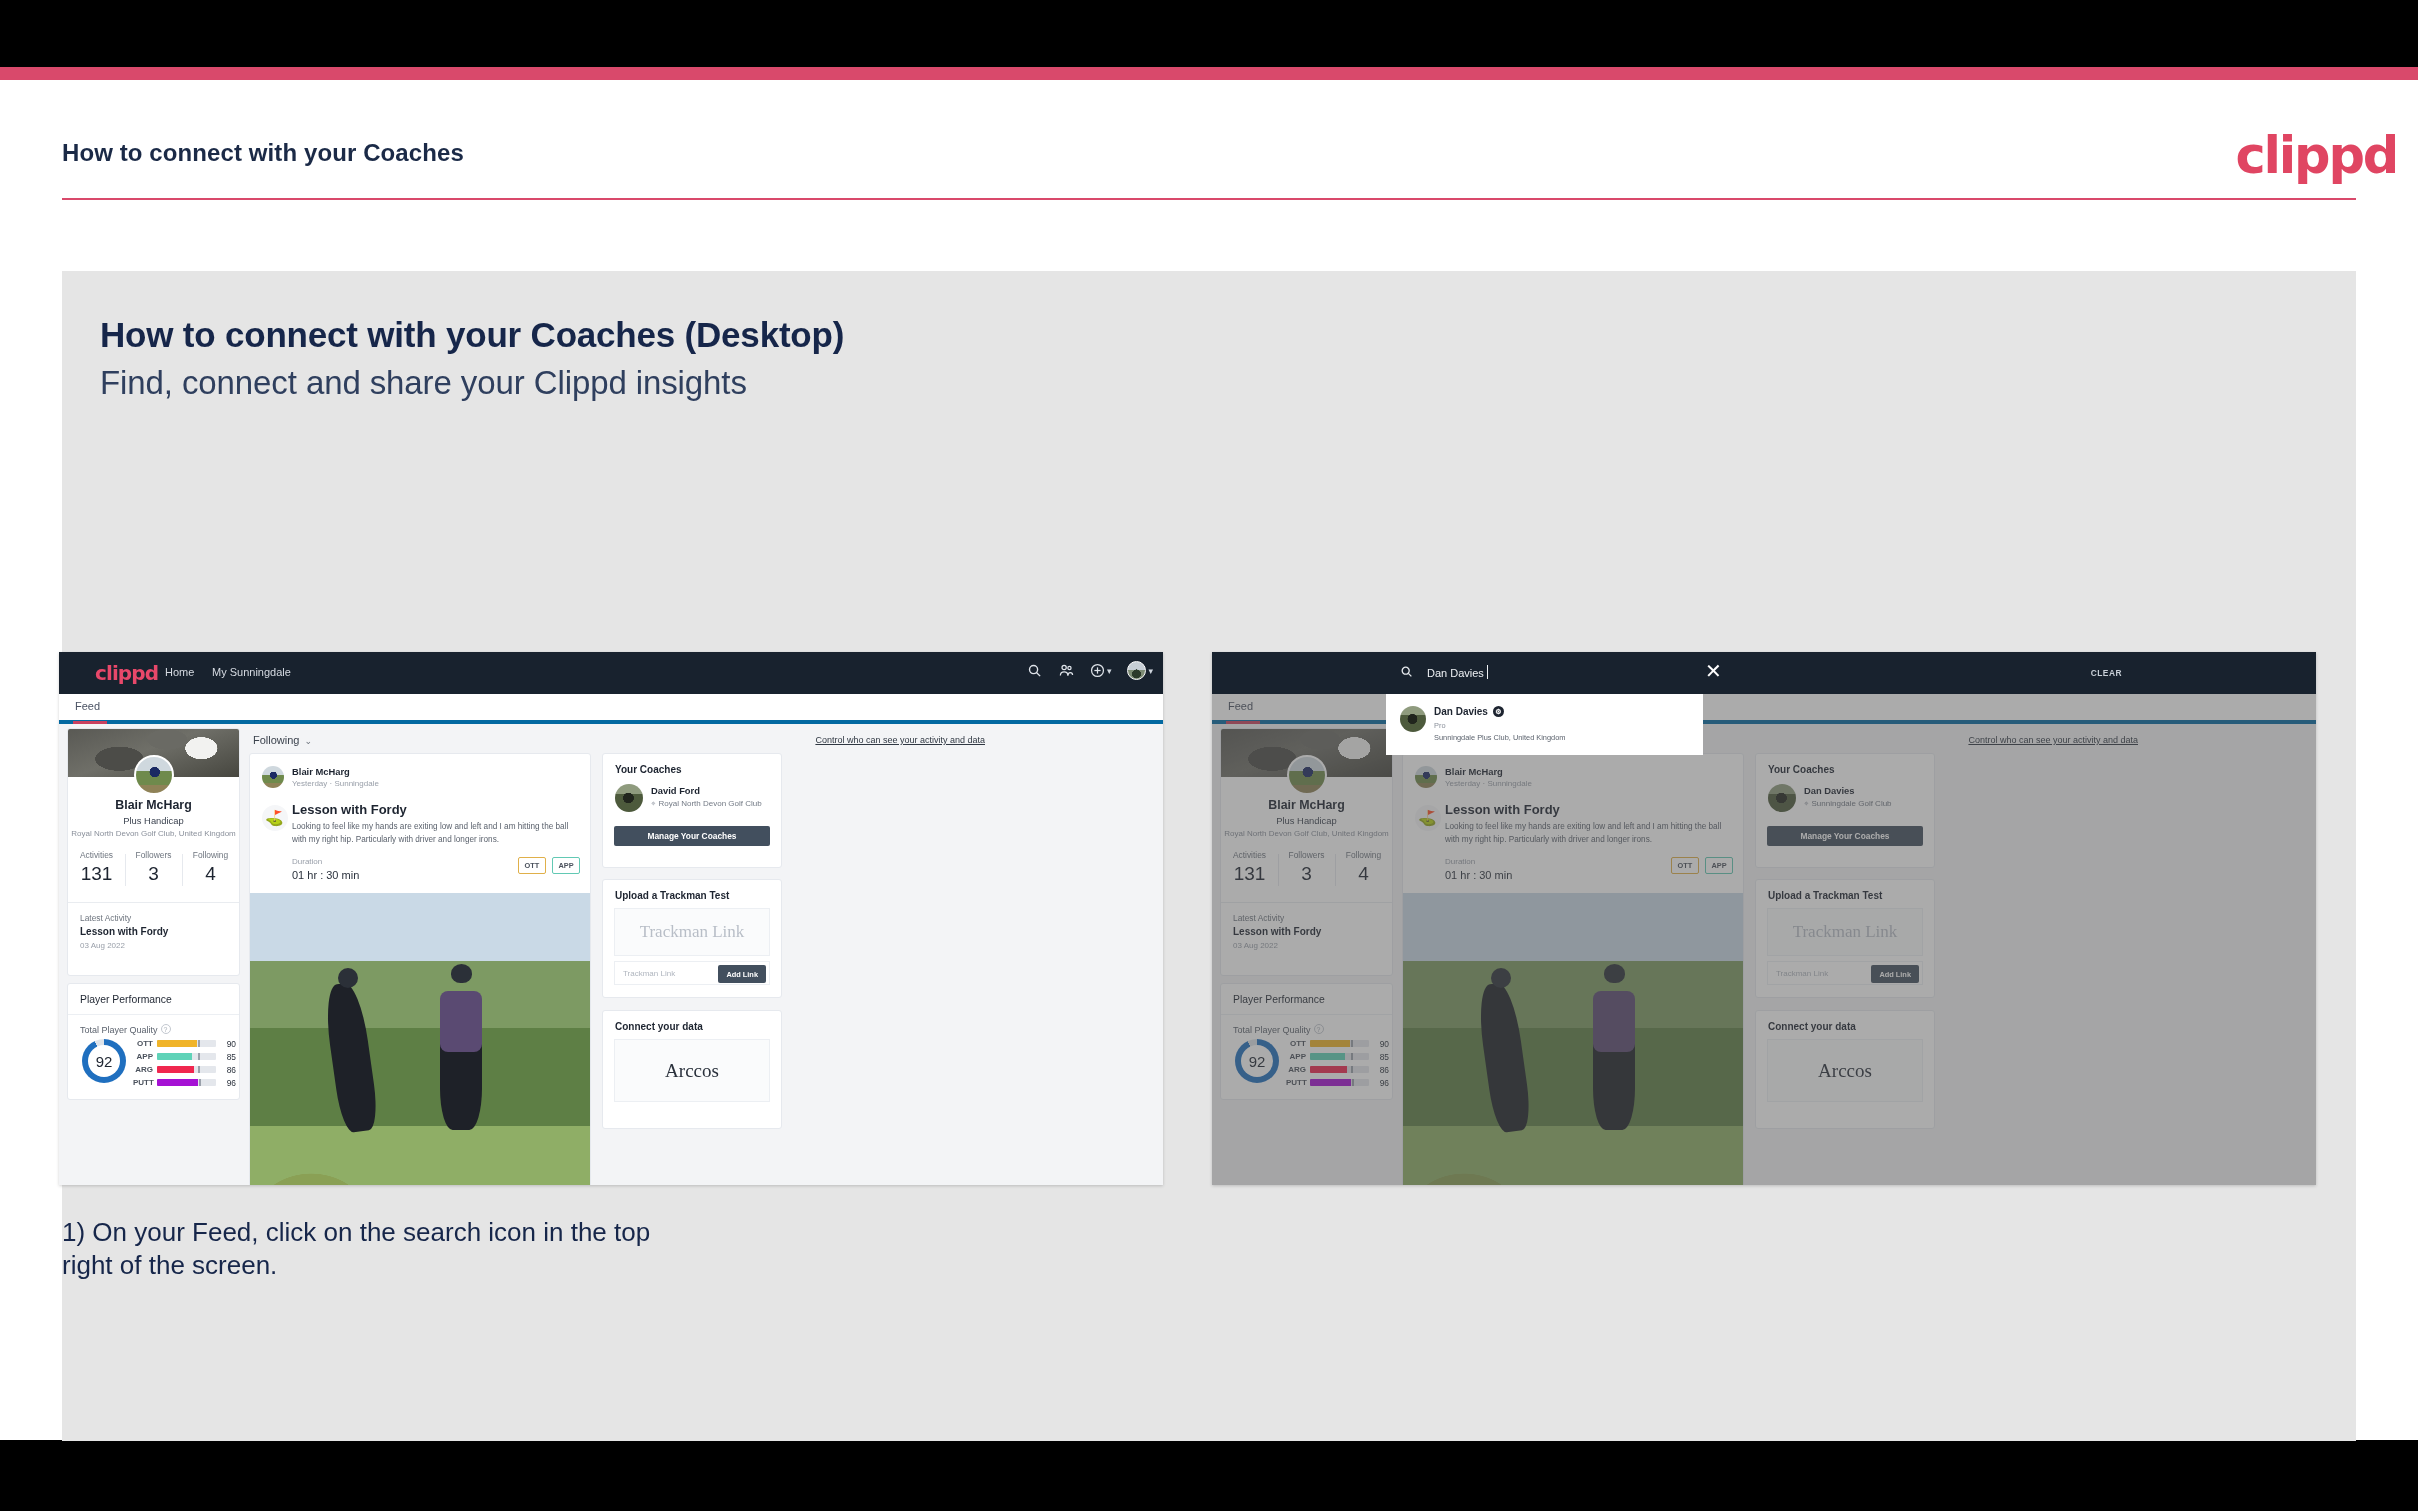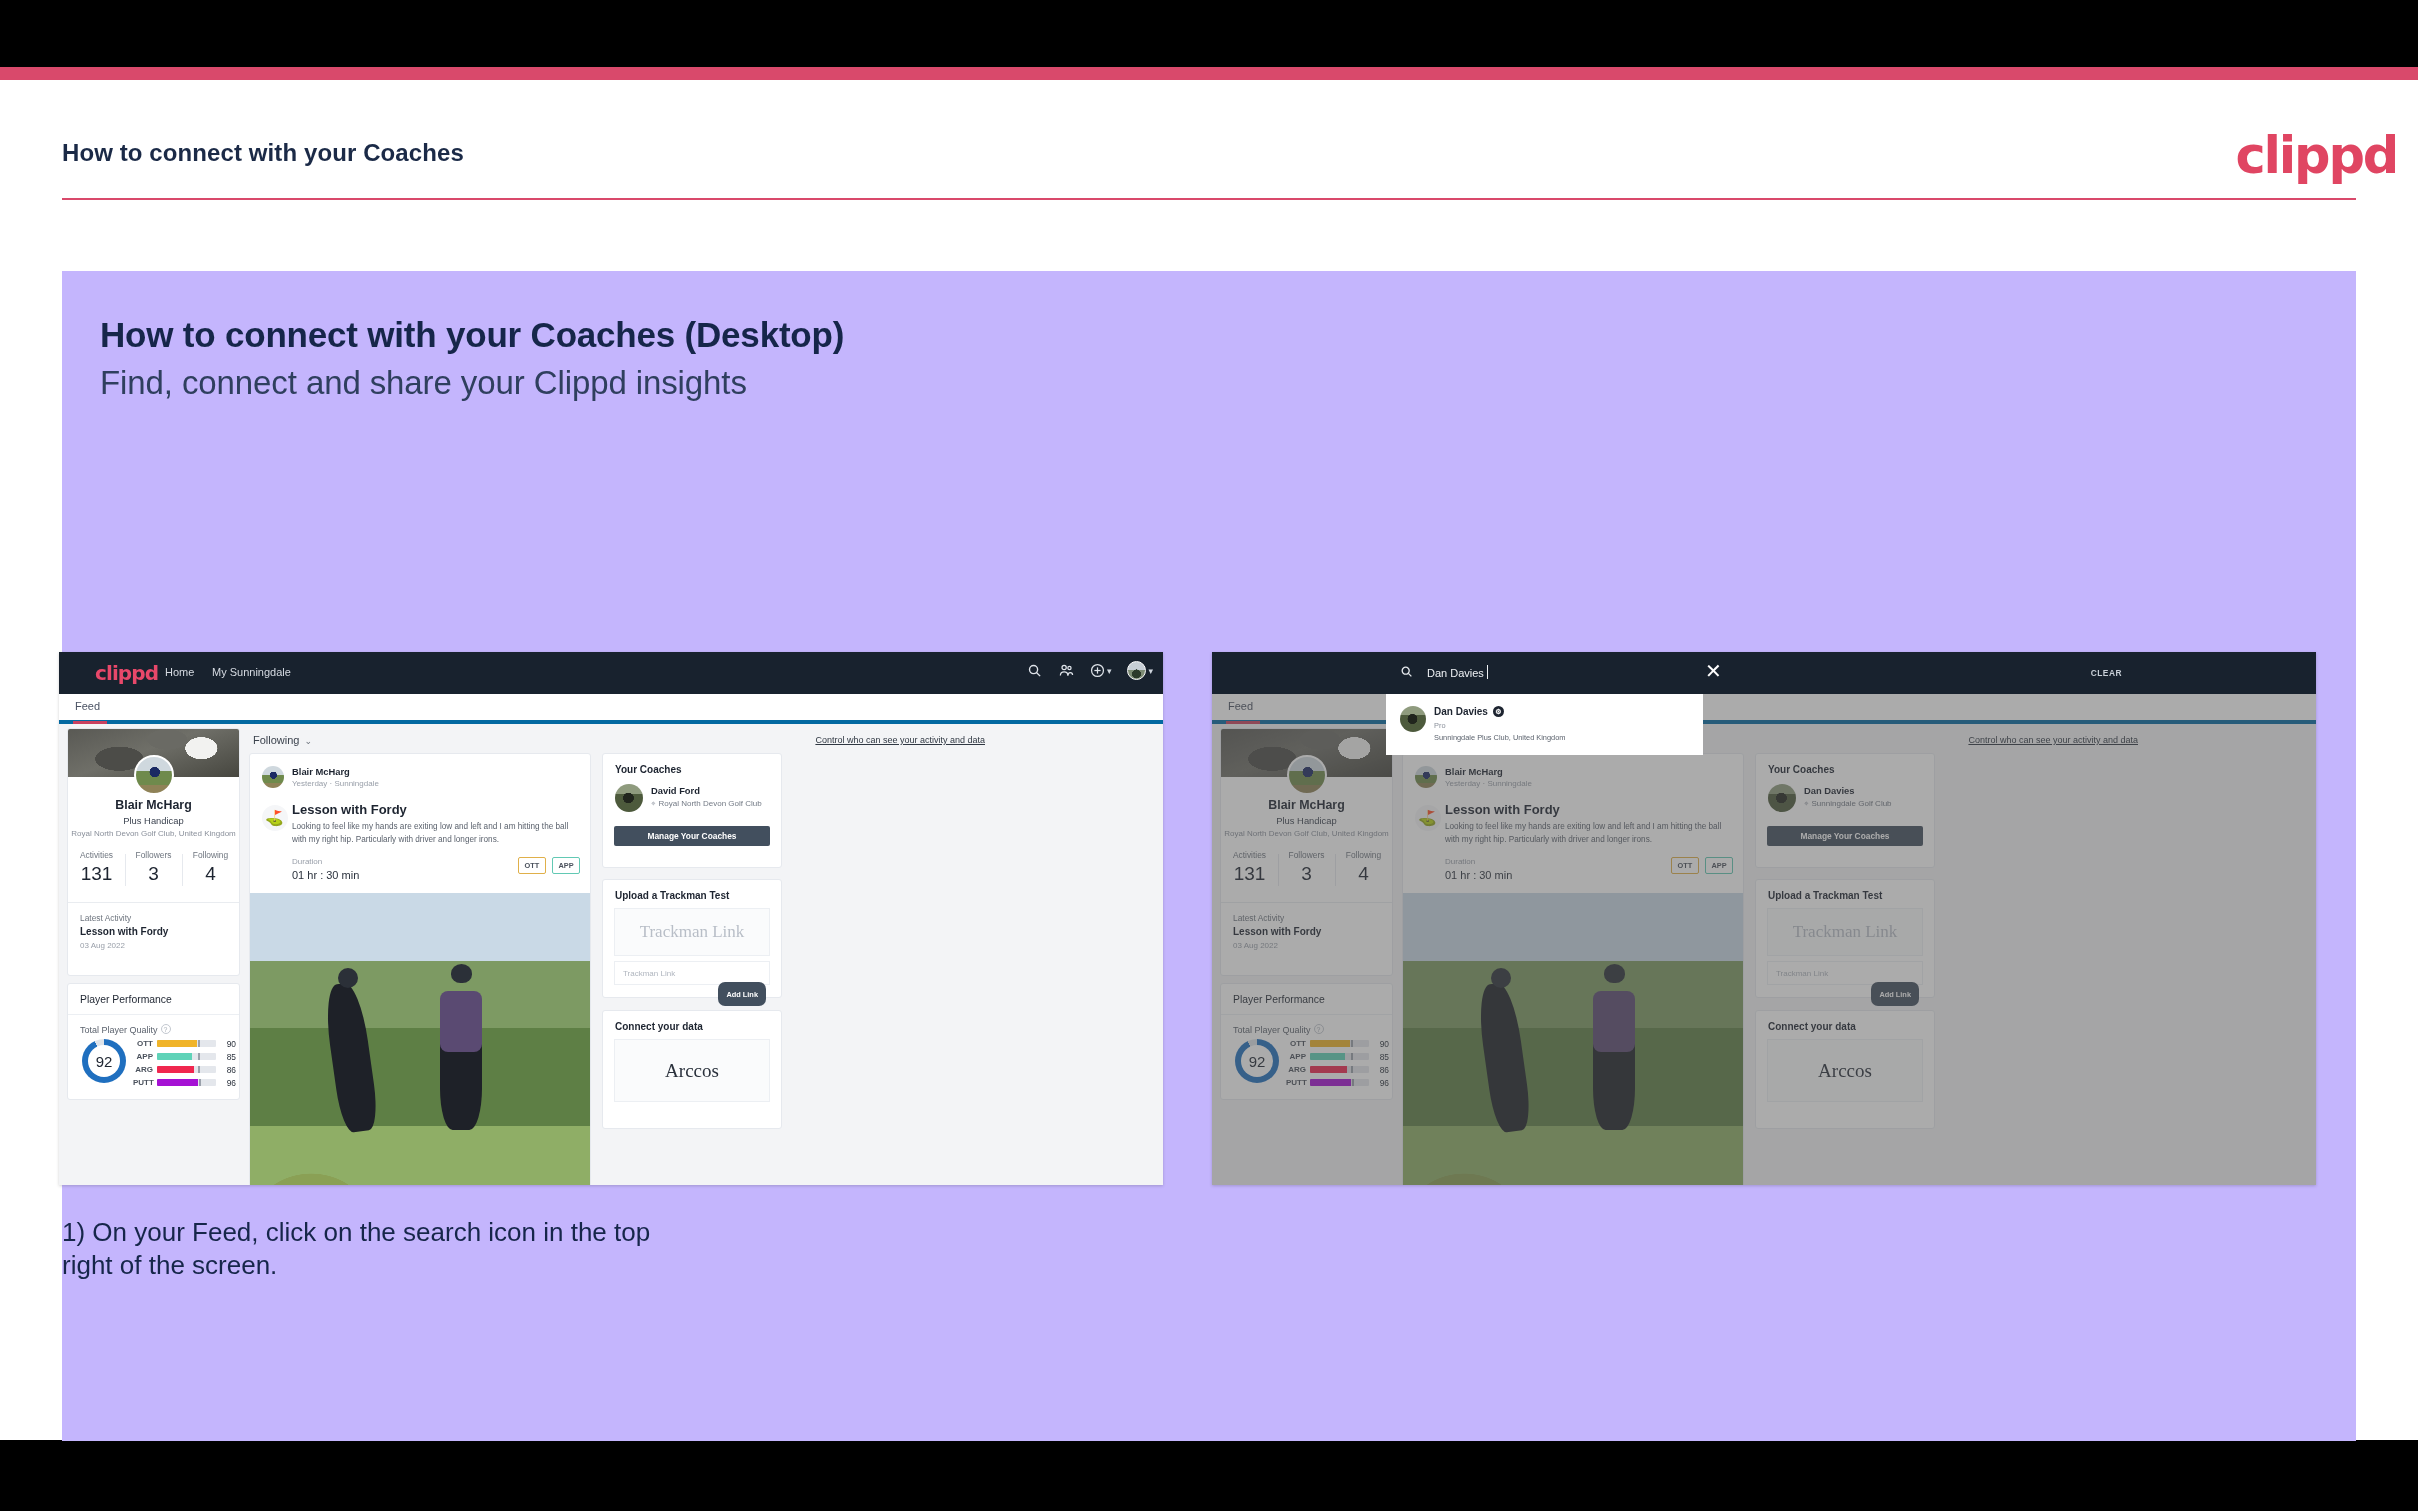--- a/index.html
+++ b/index.html
@@ -33,21 +33,21 @@
     letter-spacing:-2.2px; line-height:1;
     font-family:"DejaVu Sans", sans-serif;
   }
   .hdr-line {
     position:absolute; left:62px; top:118px; width:2294px; height:2px; background:#d9496b;
   }
 
   
   .panel {
     position:absolute; left:62px; top:191px; width:2294px; height:1178px;
-    background:#c4b5fd;
+    background:#e5e5e5;
   }
 
   .h1 {
     position:absolute; left:38px; top:44px;
     font-size:35px; font-weight:700; color:#16264a; letter-spacing:-0.2px;
   }
   .h2 {
     position:absolute; left:38px; top:93px;
     font-size:33px; font-weight:400; color:#2f3f5e; letter-spacing:-0.1px;
   }
@@ -203,22 +203,22 @@
           display:flex; align-items:center; justify-content:center; }
 
   .tmc { left:543px; top:155px; width:180px; height:119px; }
   .tm-h { position:absolute; left:12px; top:10px; font-size:10px; font-weight:700; color:#1d2430; }
   .tm-drop { position:absolute; left:11px; right:11px; top:28px; height:48px; background:#fafbfc;
              border:1px solid #eceff3; display:flex; align-items:center; justify-content:center; }
   .tm-drop span { font-family:"Liberation Serif", serif; font-size:17px; color:#b8bec7; }
   .tm-row { position:absolute; left:11px; right:11px; top:81px; height:24px;
             border:1px solid #eceff3; display:flex; align-items:center; }
   .tm-ph { font-size:8px; color:#b0b6bf; margin-left:8px; }
-  .tm-btn { position:absolute; right:3px; top:20px; height:24px; padding:0 8px; background:#424f5e;
-            border-radius:7px; color:#fff; font-size:7.4px; font-weight:700;
+  .tm-btn { position:absolute; right:3px; top:3px; height:18px; padding:0 8px; background:#424f5e;
+            border-radius:2px; color:#fff; font-size:7.4px; font-weight:700;
             display:flex; align-items:center; }
 
   .cdc { left:543px; top:286px; width:180px; height:119px; }
   .cd-h { position:absolute; left:12px; top:10px; font-size:10px; font-weight:700; color:#1d2430; }
   .cd-drop { position:absolute; left:11px; right:11px; top:28px; height:63px; background:#fafbfc;
              border:1px solid #eceff3; display:flex; align-items:center; justify-content:center; }
   .cd-drop span { font-family:"Liberation Serif", serif; font-size:19px; color:#2a313c; }
 
   
   .dim { position:absolute; left:0; top:42px; right:0; bottom:0; background:rgba(80,80,80,.48); z-index:40; }

